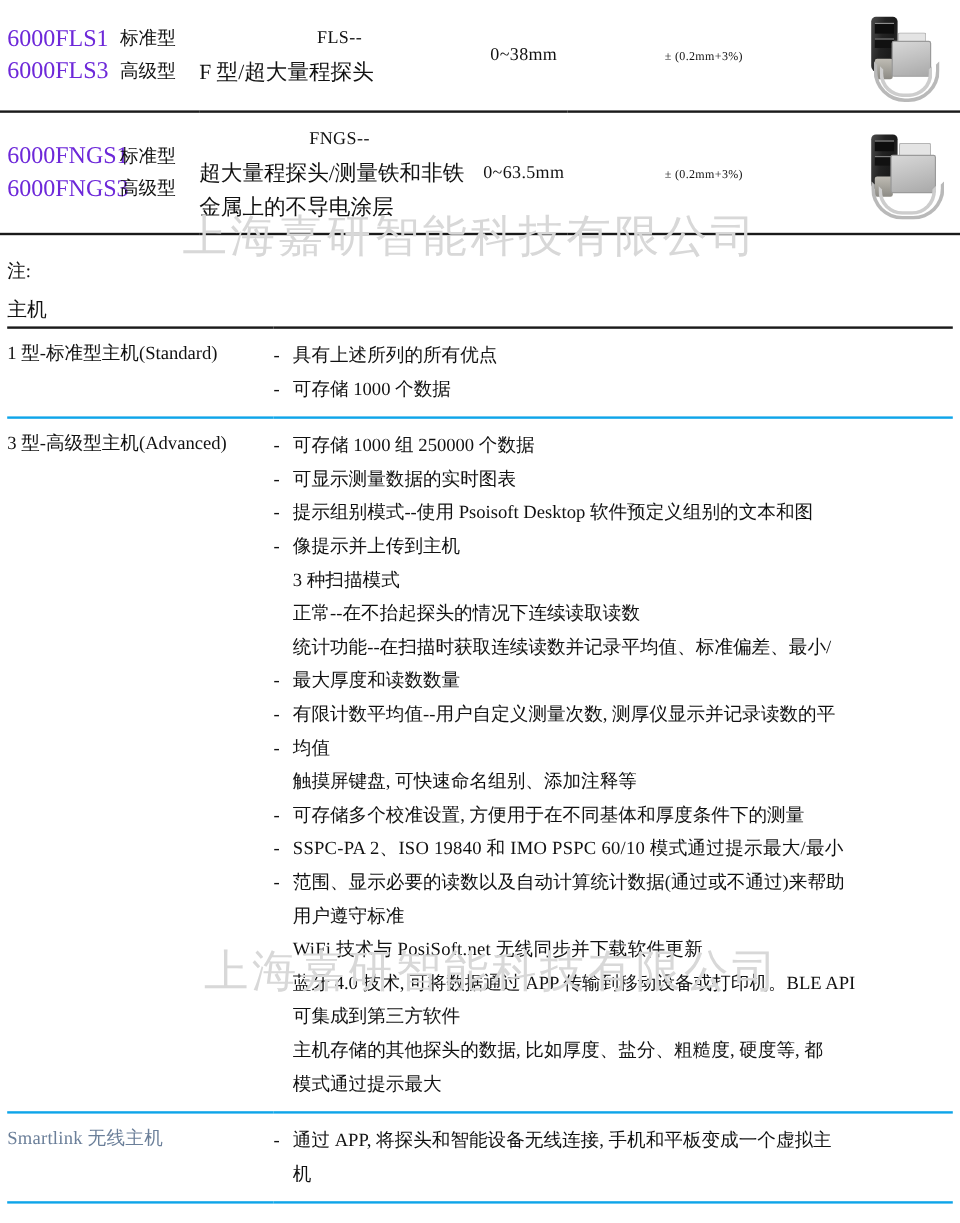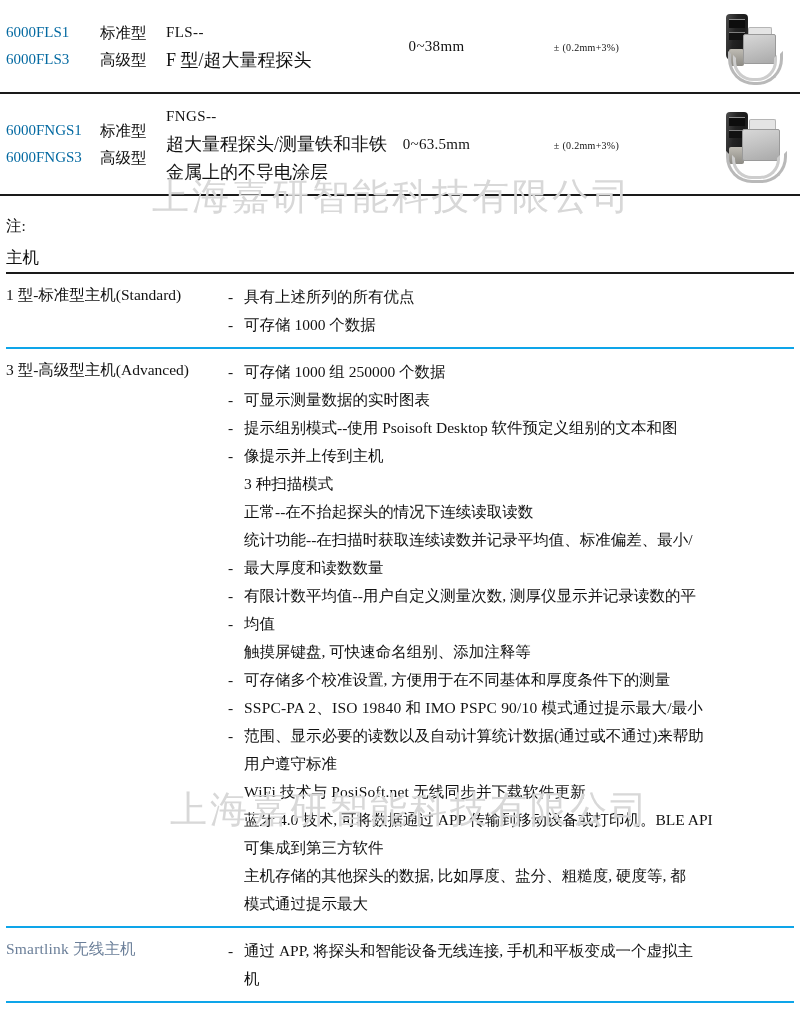--- a/index.html
+++ b/index.html
@@ -54,37 +54,37 @@
     height: 0;
   }
   .c-model   { width: 94px;  padding-left: 6px !important; }
   .c-type    { width: 66px; }
   .c-desc    { width: 234px; }
   .c-range   { width: 73px;  border-left: 2px solid #1a1a1a; text-align: center; }
   .c-acc     { width: 227px; border-left: 2px solid #1a1a1a; text-align: center; }
   .c-img     { width: 106px; border-left: 2px solid #1a1a1a; text-align: center; }
 
   .model-code {
-    color: #0369a1;
-    font-size: 15px;
+    color: #6d28d9;
+    font-size: 20px;
     line-height: 27px;
     font-family: "Liberation Serif", "DejaVu Serif", serif;
     white-space: nowrap;
   }
   .type-cn {
     font-size: 15.5px;
     line-height: 27px;
     white-space: nowrap;
   }
   .desc-line {
     font-size: 18px;
     line-height: 28px;
     white-space: nowrap;
   }
-  .desc-line.latin { font-size: 15px; letter-spacing: .4px; }
+  .desc-line.latin { font-size: 15px; letter-spacing: .4px; text-align: center; }
   .range-txt {
     font-size: 15px;
     white-space: nowrap;
     letter-spacing: .3px;
   }
   .acc-txt {
     font-size: 10px;
     white-space: nowrap;
     letter-spacing: .3px;
   }
@@ -376,21 +376,21 @@
           <div class="bullet-row">
               <span class="bullet-mark"></span>
               <span class="bullet-text">触摸屏键盘, 可快速命名组别、添加注释等</span>
             </div>
           <div class="bullet-row">
               <span class="bullet-mark">-</span>
               <span class="bullet-text">可存储多个校准设置, 方便用于在不同基体和厚度条件下的测量</span>
             </div>
           <div class="bullet-row">
               <span class="bullet-mark">-</span>
-              <span class="bullet-text latin">SSPC-PA 2、ISO 19840 和 IMO PSPC 90/10 模式通过提示最大/最小</span>
+              <span class="bullet-text latin">SSPC-PA 2、ISO 19840 和 IMO PSPC 60/10 模式通过提示最大/最小</span>
             </div>
           <div class="bullet-row">
               <span class="bullet-mark">-</span>
               <span class="bullet-text">范围、显示必要的读数以及自动计算统计数据(通过或不通过)来帮助</span>
             </div>
           <div class="bullet-row">
               <span class="bullet-mark"></span>
               <span class="bullet-text">用户遵守标准</span>
             </div>
           <div class="bullet-row">

